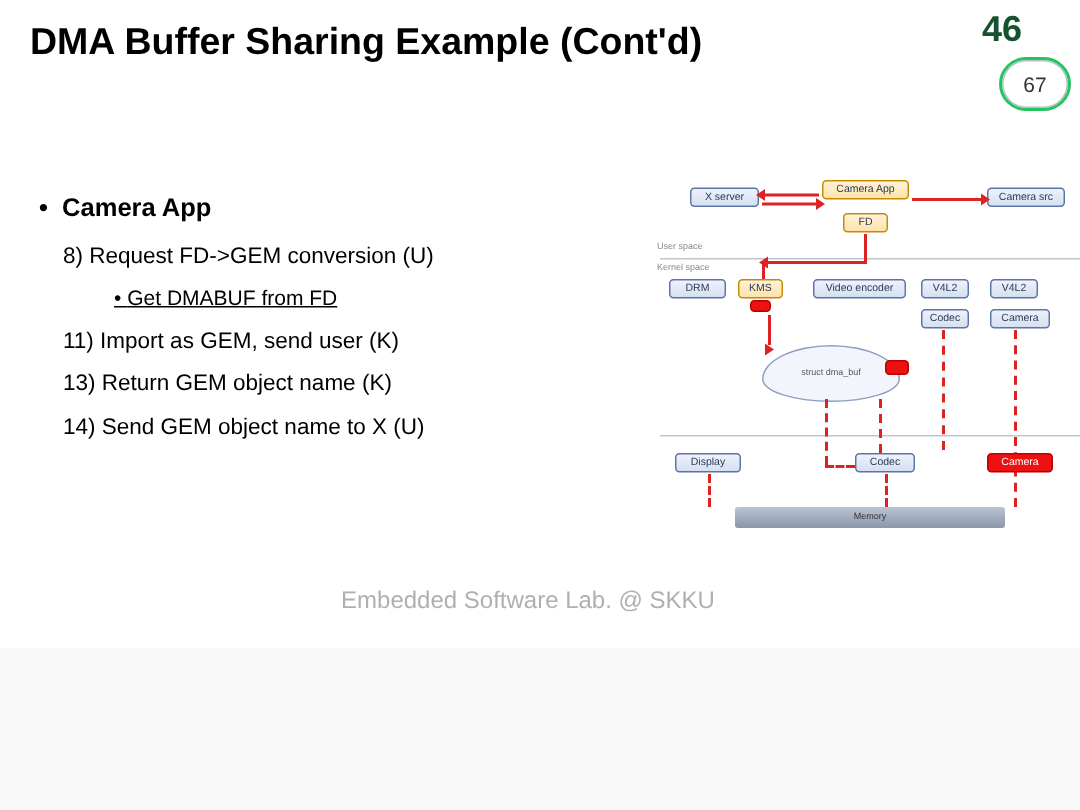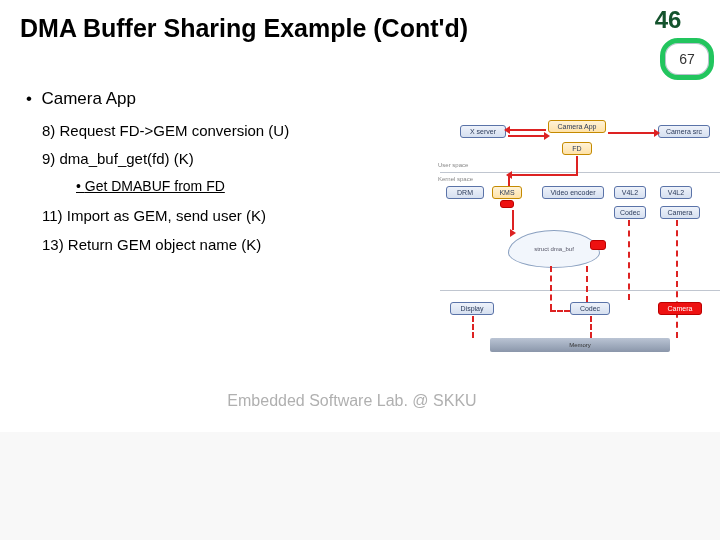--- a/index.html
+++ b/index.html
@@ -37,44 +37,45 @@
     font-weight: 700;
     font-size: 24px;
     color: #14532d;
   }
   .pagenum-minor-wrap {
     position: absolute;
     right: 6px;
     top: 38px;
     width: 44px;
     height: 32px;
-    border: 5px solid #22c55e;
+    border: 2px solid #22c55e;
     border-radius: 18px;
     display: flex;
     align-items: center;
     justify-content: center;
     background: #fff;
     box-shadow: inset 0 0 0 1px #b8c0cc;
   }
   .pagenum-minor {
     font-size: 14px;
     color: #333;
   }
   .content {
     position: absolute;
     left: 26px;
     top: 88px;
     width: 380px;
     font-size: 15px;
     line-height: 1.35;
   }
   .top-bullet {
-    font-weight: 400;
+    font-weight: 700;
     font-size: 17px;
     margin-bottom: 10px;
+    margin-top: 40px;
   }
   .step {
     margin: 8px 0 8px 16px;
   }
   .sub-bullet {
     margin: 4px 0 10px 50px;
     font-size: 14px;
     text-decoration: underline;
   }
   .footer {
@@ -152,24 +153,24 @@
   <div class="pagenum-major">46</div>
   <div class="pagenum-minor-wrap">
     <span class="pagenum-minor">67</span>
   </div>
 
   <div class="content">
     <div class="top-bullet">
       •&nbsp;&nbsp;<span>Camera App</span>
     </div>
     <div class="step">8) Request FD-&gt;GEM conversion (U)</div>
-    <div class="step">9) dma_buf_get(fd) (K)</div>
     <div class="sub-bullet">•&nbsp;<span>Get DMABUF from FD</span></div>
     <div class="step">11) Import as GEM, send user (K)</div>
     <div class="step">13) Return GEM object name (K)</div>
+    <div class="step">14) Send GEM object name to X (U)</div>
   </div>
 
   <div class="diagram">
 
     <div class="hline" style="left:0;top:52px;width:280px;height:1px;"></div>
     <div class="hline" style="left:0;top:170px;width:280px;height:1px;"></div>
     <div class="label-tiny" style="left:-2px;top:42px;">User space</div>
     <div class="label-tiny" style="left:-2px;top:56px;">Kernel space</div>
 
     <div class="box" style="left:20px; top:5px; width:46px;">X server</div>

